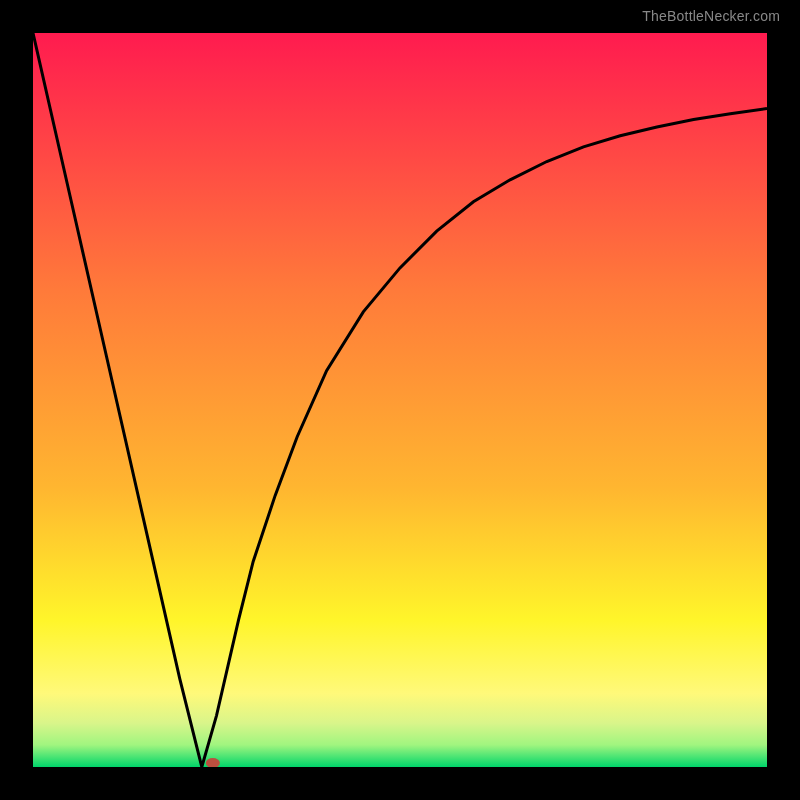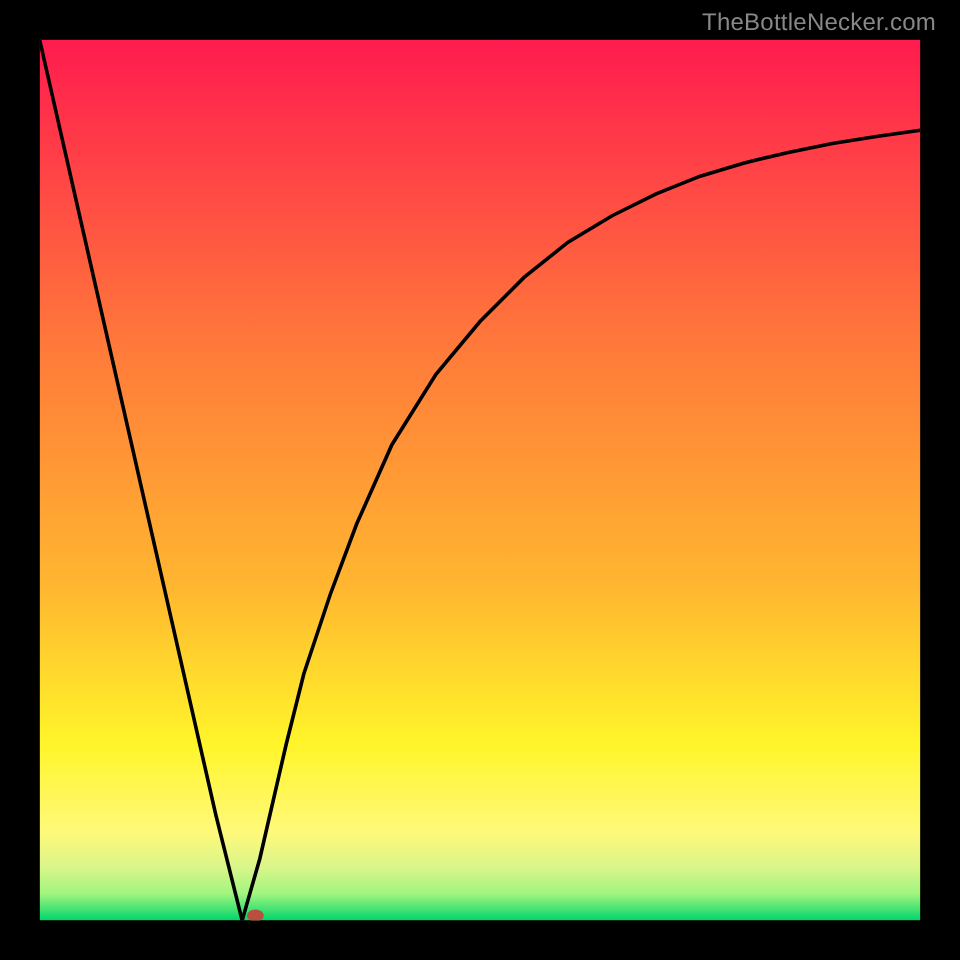--- a/index.html
+++ b/index.html
@@ -16,21 +16,21 @@
     left: 33px;
     top: 33px;
     width: 734px;
     height: 734px;
   }
   .attribution {
     position: absolute;
     top: 8px;
     right: 20px;
     color: #888;
-    font-size: 20px;
+    font-size: 14px;
     letter-spacing: 0.2px;
     text-align: right;
   }
   svg {
     display: block;
   }
 </style>
 </head>
 <body>
 

